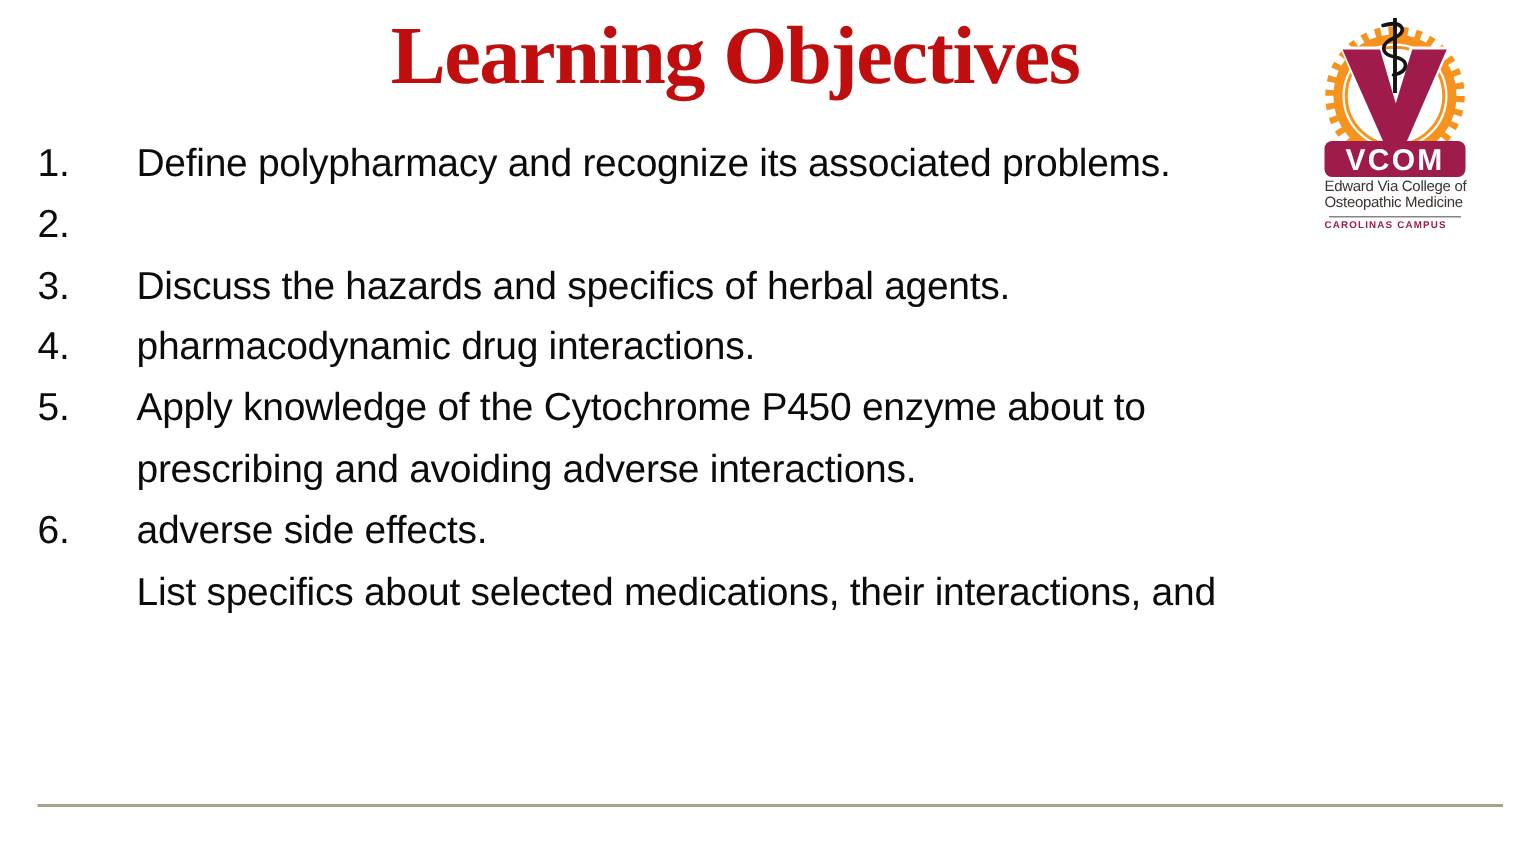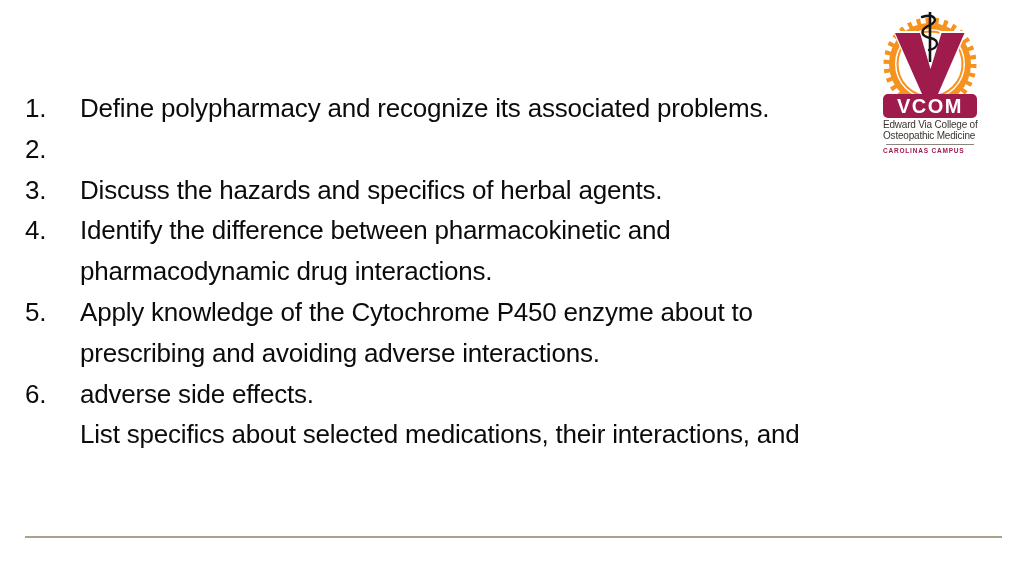--- a/index.html
+++ b/index.html
@@ -29,21 +29,21 @@
     top: 88px; left: 25px;
     width: 880px;
     color: #0b0b0b;
     font-size: 26px;
     line-height: 40.8px;
     letter-spacing: -0.2px;
   }
   .obj { display: flex; }
   .obj .num { flex: 0 0 55px; }
   .obj .txt { flex: 0 0 820px; width: 820px; }
-  .obj .line { display: block; white-space: nowrap; }
+  .obj .line { display: block; white-space: nowrap; margin-left: 11px; }
 
   .logo {
     position: absolute;
     left: 883px; top: 10px; width: 94px;
     text-align: left;
   }
   .logo svg { display: block; overflow: visible; }
   .logo-college {
     font-size: 10px;
     line-height: 11px;
@@ -68,20 +68,21 @@
     position: absolute;
     top: 536px; left: 25px; width: 977px; height: 1.5px;
     background: #ABA28D;
   }
 </style>
 </head>
 <body>
 
 <div class="slide">
 
+  <div class="title">Learning Objectives</div>
 
   <div class="objectives">
     <div class="obj">
       <span class="num">1.</span>
       <span class="txt">
         <span class="line">Define polypharmacy and recognize its associated problems.</span>
         <span class="line"></span>
       </span>
     </div>
     <div class="obj">
@@ -92,21 +93,20 @@
     <div class="obj">
       <span class="num">3.</span>
       <span class="txt">
         <span class="line">Discuss the hazards and specifics of herbal agents.</span>
         <span class="line"></span>
       </span>
     </div>
     <div class="obj">
       <span class="num">4.</span>
       <span class="txt">
-        <span class="line">Identify the difference between pharmacokinetic and</span>
         <span class="line">pharmacodynamic drug interactions.</span>
       </span>
     </div>
     <div class="obj">
       <span class="num">5.</span>
       <span class="txt">
         <span class="line">Apply knowledge of the Cytochrome P450 enzyme about to</span>
         <span class="line">prescribing and avoiding adverse interactions.</span>
       </span>
     </div>

